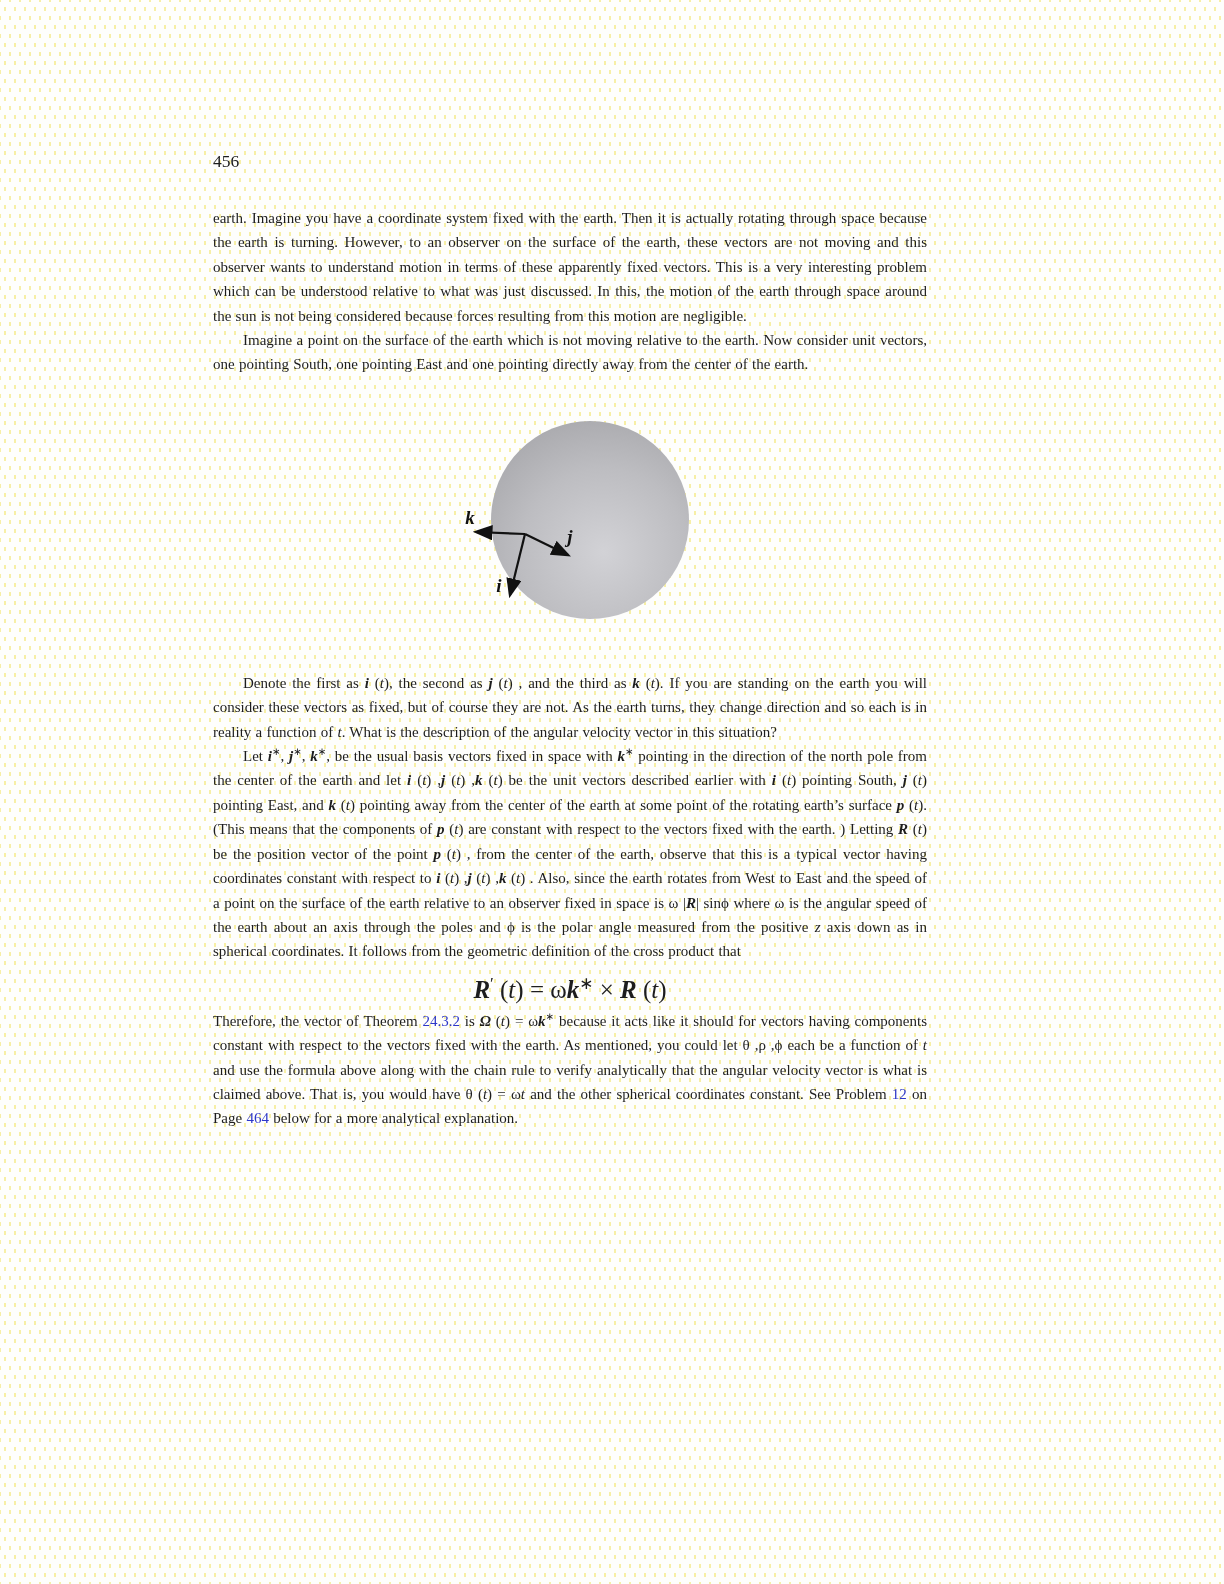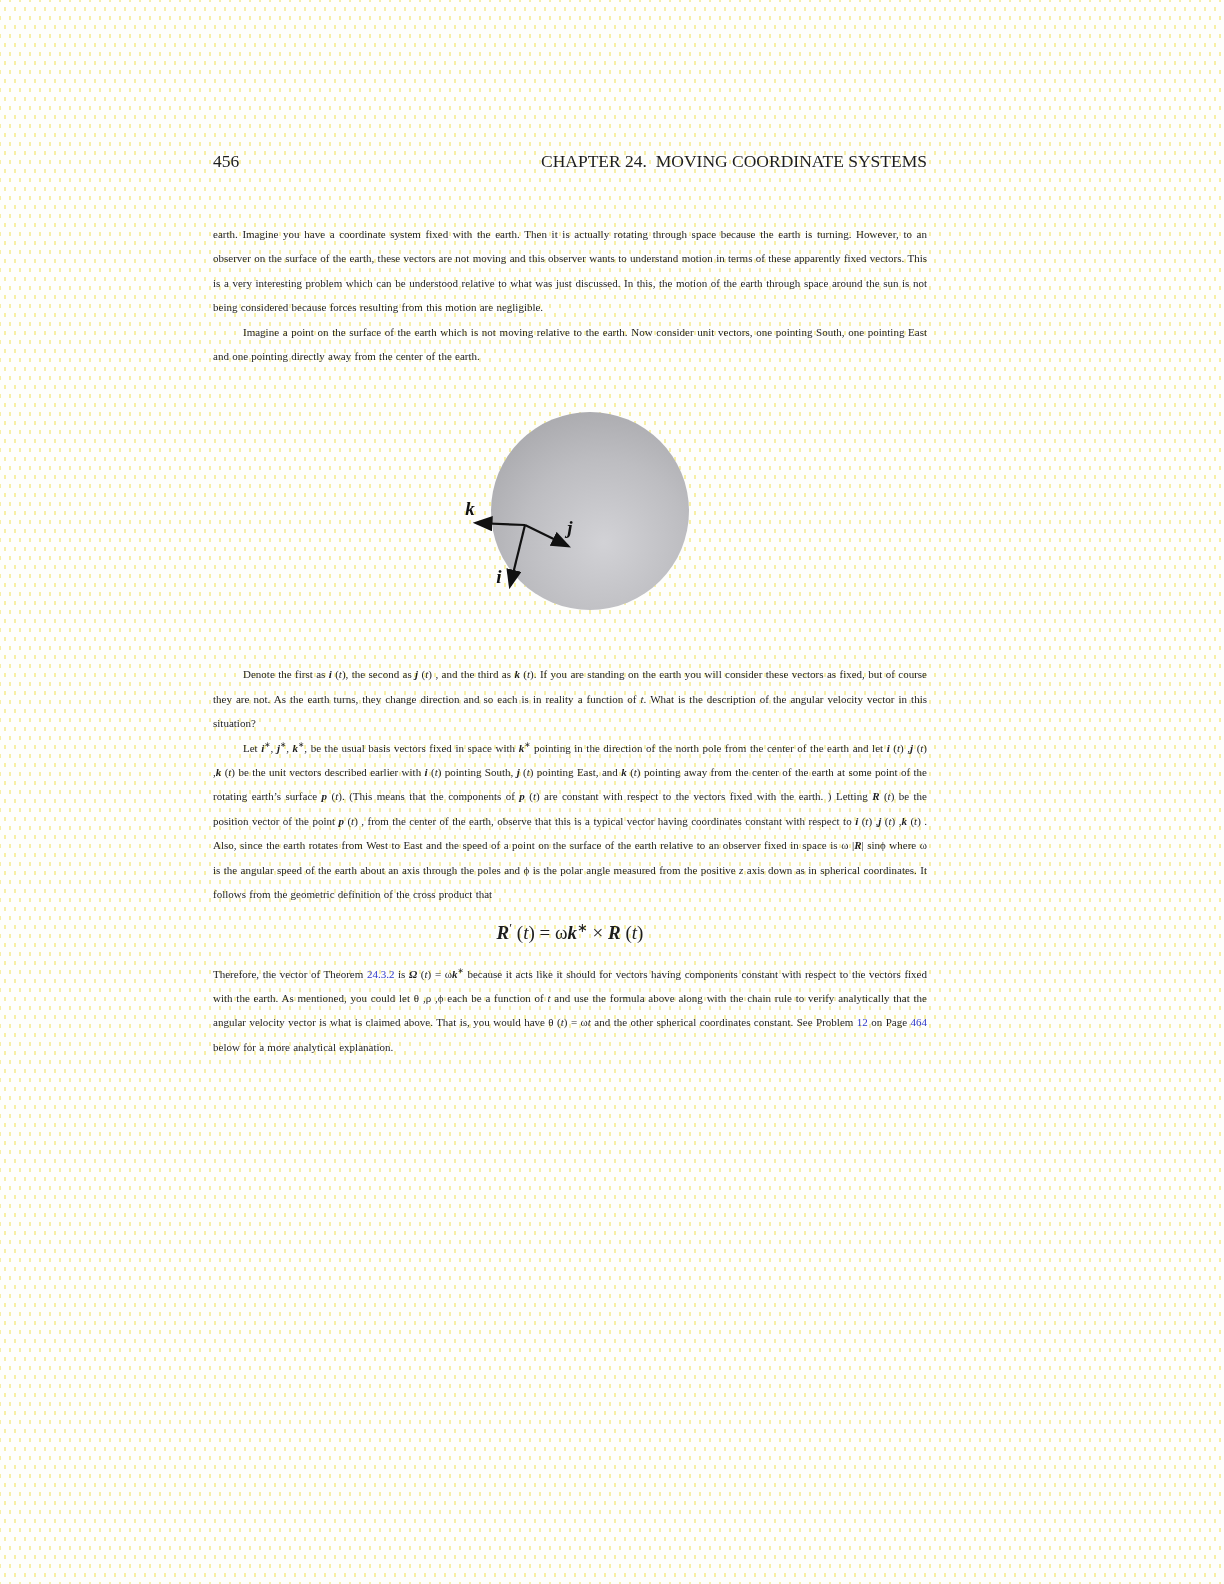--- a/index.html
+++ b/index.html
@@ -12,44 +12,43 @@
     background-color:var(--bg);
     background-image:
       radial-gradient(var(--dot) 1px, rgba(0,0,0,0) 1.35px),
       radial-gradient(var(--dot) 1px, rgba(0,0,0,0) 1.35px);
     background-size:10px 18px;
     background-position:0 0, 5px 9px;
     font-family:"Liberation Serif", serif;
     color:var(--text);
   }
   .column{position:absolute; left:213px; top:150px; width:714px;}
-  .header{display:flex; justify-content:space-between; font-size:17.5px; line-height:22px; margin-bottom:50px;}
-  .para{font-size:11px; line-height:24.4px; text-align:justify; margin:0; word-spacing:0.5px;}
+  .header{display:flex; justify-content:space-between; font-size:17.5px; line-height:22px; margin-bottom:34px;}
+  .para{font-size:15px; line-height:24.4px; text-align:justify; margin:0; word-spacing:0.5px;}
   .indent{text-indent:30px;font-family:Liberation Serif, serif;}
   .vec{font-weight:700; font-style:italic;}
   sup{font-size:68%; line-height:0;}
   a.ref{color:var(--link); text-decoration:none; cursor:pointer;}
   .figure-block{position:relative; width:714px; height:290px; margin:0;}
   .sphere{
     position:absolute; left:278px; top:44px; width:198px; height:198px; border-radius:50%;
     background:radial-gradient(circle at 57% 66%, var(--sphL) 0%, var(--sphM) 48%, var(--sphD) 94%);
   }
   .axes{position:absolute; left:0; top:0;}
   .axes text{font-family:"Liberation Serif", serif; font-weight:700; font-style:italic; font-size:19px; fill:#111;}
-  .equation{font-size:19px; text-align:center; margin:9px 0 12px 0; line-height:34px;}
+  .equation{font-size:25px; text-align:center; margin:9px 0 2px 0; line-height:34px;}
 </style>
 </head>
 <body>
 
 <div class="page">
   <div class="column">
 
     <div class="header">
       <span>456</span>
-      <span>CHAPTER 24.&nbsp; MOVING COORDINATE SYSTEMS</span>
     </div>
 
     <p class="para">earth.  Imagine you have a coordinate system fixed with the earth.  Then it is actually rotating through space because the earth is turning. However, to an observer on the surface of the earth, these vectors are not moving and this observer wants to understand motion in terms of these apparently fixed vectors.  This is a very interesting problem which can be understood relative to what was just discussed. In this, the motion of the earth through space around the sun is not being considered because forces resulting from this motion are negligible.</p>
 
     <p class="para indent">Imagine a point on the surface of the earth which is not moving relative to the earth. Now consider unit vectors, one pointing South, one pointing East and one pointing directly away from the center of the earth.</p>
 
     <div class="figure-block">
       <div class="sphere"></div>
       <svg class="axes" width="714" height="290" viewBox="0 0 714 290">
         <defs>

